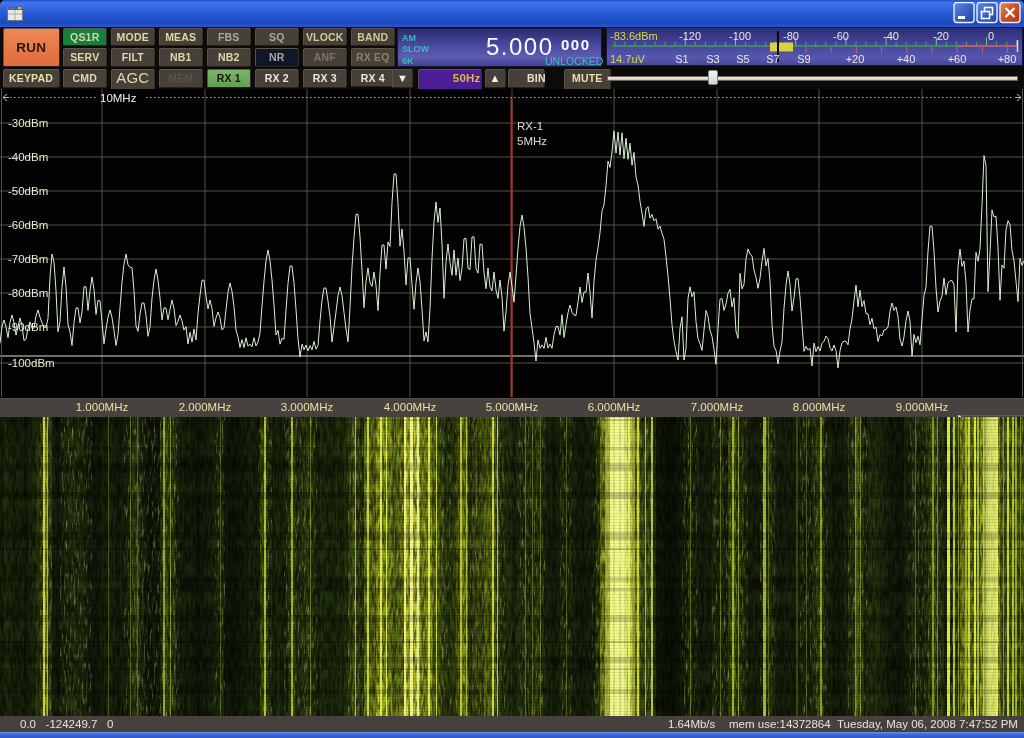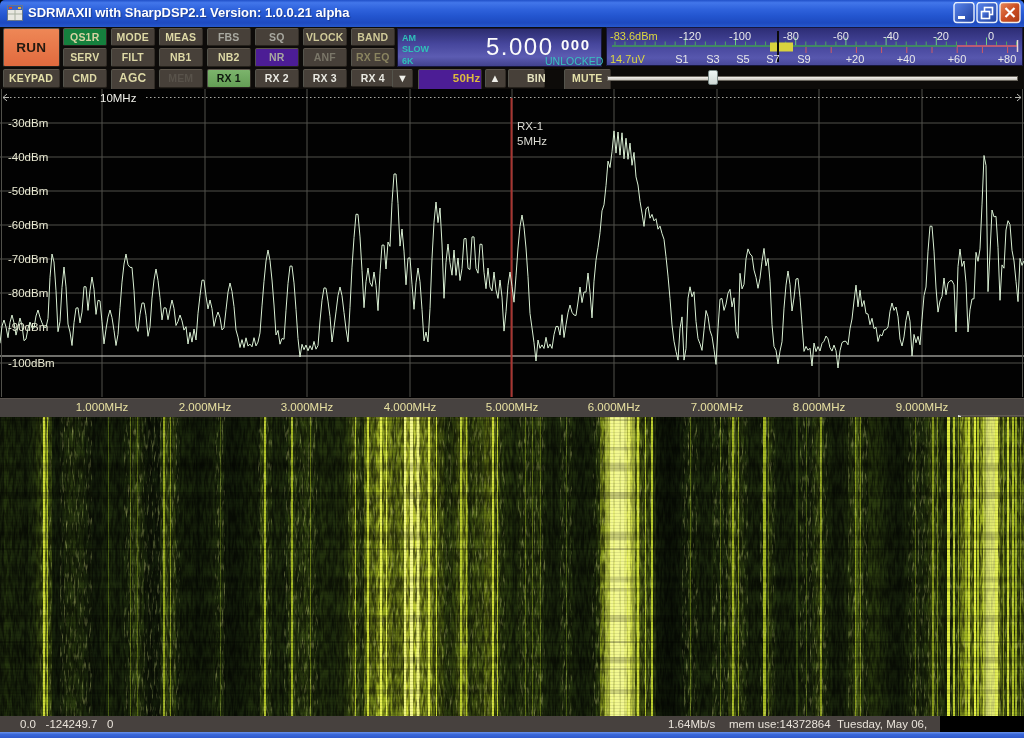--- a/index.html
+++ b/index.html
@@ -7,21 +7,20 @@
 <body>
 <div style="position:absolute;left:0;top:0;width:1024px;height:27px;background:linear-gradient(180deg,#2050c8 0%,#4276ea 10%,#2e62dc 35%,#2355cf 60%,#1d4ac0 85%,#2858cc 100%);border-radius:5px 5px 0 0">
 <svg width="16" height="16" style="position:absolute;left:7px;top:5px">
 <rect x="0.5" y="0.5" width="15" height="15" fill="#e8e8e0" stroke="#68788c"></rect>
 <rect x="1" y="1" width="14" height="4" fill="#3a62c8"></rect>
 <rect x="2" y="2" width="3" height="2" fill="#d84828"></rect>
 <rect x="11" y="2" width="3" height="2" fill="#e8b830"></rect>
 <line x1="1" y1="9" x2="15" y2="9" stroke="#a8b0a0"></line>
 <line x1="8" y1="5" x2="8" y2="15" stroke="#a8b0a0"></line>
 </svg>
-<div style="position:absolute;left:28px;top:5px;font-size:13px;font-weight:bold;color:#ffffff;text-shadow:1px 1px 1px #1a3a90">SDRMAXII with SharpDSP2.1 Version: 1.0.0.21 alpha</div>
 <svg width="70" height="22" style="position:absolute;left:953px;top:2px">
 <defs>
         <linearGradient id="bg1" x1="0" y1="0" x2="1" y2="1">
 <stop offset="0" stop-color="#5a86ec"></stop>
           <stop offset="1" stop-color="#1e3e9e"></stop>
         </linearGradient>
 <linearGradient id="bg2" x1="0" y1="0" x2="1" y2="1">
 <stop offset="0" stop-color="#e88a5a"></stop>
           <stop offset="0.5" stop-color="#cc4e22"></stop>
           <stop offset="1" stop-color="#aa3a16"></stop>
@@ -41,25 +40,25 @@
 <div style="position:absolute;left:110.5px;top:27.5px;width:44.5px;height:18.8px;background:#474039;border-radius:2px;border-top:1px solid #5d564c;border-left:1px solid #54544c;border-bottom:1px solid #26221c;border-right:1px solid #312c26;box-sizing:border-box;color:#ded9a6;font-size:10.5px;font-weight:bold;letter-spacing:0.2px;text-align:center;line-height:16.8px;">MODE</div>
 <div style="position:absolute;left:158.5px;top:27.5px;width:44.5px;height:18.8px;background:#474039;border-radius:2px;border-top:1px solid #5d564c;border-left:1px solid #54544c;border-bottom:1px solid #26221c;border-right:1px solid #312c26;box-sizing:border-box;color:#ded9a6;font-size:10.5px;font-weight:bold;letter-spacing:0.2px;text-align:center;line-height:16.8px;">MEAS</div>
 <div style="position:absolute;left:206.5px;top:27.5px;width:44.5px;height:18.8px;background:#474039;border-radius:2px;border-top:1px solid #5d564c;border-left:1px solid #54544c;border-bottom:1px solid #26221c;border-right:1px solid #312c26;box-sizing:border-box;color:#a8a8a0;font-size:10.5px;font-weight:bold;letter-spacing:0.2px;text-align:center;line-height:16.8px;">FBS</div>
 <div style="position:absolute;left:254.5px;top:27.5px;width:44.5px;height:18.8px;background:#474039;border-radius:2px;border-top:1px solid #5d564c;border-left:1px solid #54544c;border-bottom:1px solid #26221c;border-right:1px solid #312c26;box-sizing:border-box;color:#a8a8a0;font-size:10.5px;font-weight:bold;letter-spacing:0.2px;text-align:center;line-height:16.8px;">SQ</div>
 <div style="position:absolute;left:302.5px;top:27.5px;width:44.5px;height:18.8px;background:#474039;border-radius:2px;border-top:1px solid #5d564c;border-left:1px solid #54544c;border-bottom:1px solid #26221c;border-right:1px solid #312c26;box-sizing:border-box;color:#cfc998;font-size:10.5px;font-weight:bold;letter-spacing:0.2px;text-align:center;line-height:16.8px;">VLOCK</div>
 <div style="position:absolute;left:350.5px;top:27.5px;width:44.5px;height:18.8px;background:#474039;border-radius:2px;border-top:1px solid #5d564c;border-left:1px solid #54544c;border-bottom:1px solid #26221c;border-right:1px solid #312c26;box-sizing:border-box;color:#cfc998;font-size:10.5px;font-weight:bold;letter-spacing:0.2px;text-align:center;line-height:16.8px;">BAND</div>
 <div style="position:absolute;left:62.5px;top:48.3px;width:44.5px;height:18.8px;background:#474039;border-radius:2px;border-top:1px solid #5d564c;border-left:1px solid #54544c;border-bottom:1px solid #26221c;border-right:1px solid #312c26;box-sizing:border-box;color:#ded9a6;font-size:10.5px;font-weight:bold;letter-spacing:0.2px;text-align:center;line-height:16.8px;">SERV</div>
 <div style="position:absolute;left:110.5px;top:48.3px;width:44.5px;height:18.8px;background:#474039;border-radius:2px;border-top:1px solid #5d564c;border-left:1px solid #54544c;border-bottom:1px solid #26221c;border-right:1px solid #312c26;box-sizing:border-box;color:#ded9a6;font-size:10.5px;font-weight:bold;letter-spacing:0.2px;text-align:center;line-height:16.8px;">FILT</div>
 <div style="position:absolute;left:158.5px;top:48.3px;width:44.5px;height:18.8px;background:#474039;border-radius:2px;border-top:1px solid #5d564c;border-left:1px solid #54544c;border-bottom:1px solid #26221c;border-right:1px solid #312c26;box-sizing:border-box;color:#ded9a6;font-size:10.5px;font-weight:bold;letter-spacing:0.2px;text-align:center;line-height:16.8px;">NB1</div>
 <div style="position:absolute;left:206.5px;top:48.3px;width:44.5px;height:18.8px;background:#474039;border-radius:2px;border-top:1px solid #5d564c;border-left:1px solid #54544c;border-bottom:1px solid #26221c;border-right:1px solid #312c26;box-sizing:border-box;color:#ded9a6;font-size:10.5px;font-weight:bold;letter-spacing:0.2px;text-align:center;line-height:16.8px;">NB2</div>
-<div style="position:absolute;left:254.5px;top:48.3px;width:44.5px;height:18.8px;background:#4c1d95;border-radius:2px;border-top:1px solid #5d564c;border-left:1px solid #54544c;border-bottom:1px solid #26221c;border-right:1px solid #312c26;box-sizing:border-box;color:#a8a8a0;font-size:10.5px;font-weight:bold;letter-spacing:0.2px;text-align:center;line-height:16.8px;">NR</div>
+<div style="position:absolute;left:254.5px;top:48.3px;width:44.5px;height:18.8px;background:#0f172a;border-radius:2px;border-top:1px solid #5d564c;border-left:1px solid #54544c;border-bottom:1px solid #26221c;border-right:1px solid #312c26;box-sizing:border-box;color:#a8a8a0;font-size:10.5px;font-weight:bold;letter-spacing:0.2px;text-align:center;line-height:16.8px;">NR</div>
 <div style="position:absolute;left:302.5px;top:48.3px;width:44.5px;height:18.8px;background:#474039;border-radius:2px;border-top:1px solid #5d564c;border-left:1px solid #54544c;border-bottom:1px solid #26221c;border-right:1px solid #312c26;box-sizing:border-box;color:#7a7668;font-size:10.5px;font-weight:bold;letter-spacing:0.2px;text-align:center;line-height:16.8px;">ANF</div>
 <div style="position:absolute;left:350.5px;top:48.3px;width:44.5px;height:18.8px;background:#474039;border-radius:2px;border-top:1px solid #5d564c;border-left:1px solid #54544c;border-bottom:1px solid #26221c;border-right:1px solid #312c26;box-sizing:border-box;color:#8a8460;font-size:10.5px;font-weight:bold;letter-spacing:0.2px;text-align:center;line-height:16.8px;">RX EQ</div>
 <div style="position:absolute;left:62.5px;top:69.2px;width:44.5px;height:18.8px;background:#474039;border-radius:2px;border-top:1px solid #5d564c;border-left:1px solid #54544c;border-bottom:1px solid #26221c;border-right:1px solid #312c26;box-sizing:border-box;color:#ded9a6;font-size:10.5px;font-weight:bold;letter-spacing:0.2px;text-align:center;line-height:16.8px;">CMD</div>
-<div style="position:absolute;left:110.5px;top:69.2px;width:44.5px;height:23px;background:#474039;border-radius:2px;border-top:1px solid #5d564c;border-left:1px solid #54544c;border-bottom:1px solid #26221c;border-right:1px solid #312c26;box-sizing:border-box;color:#ded9a6;font-size:12px;font-weight:bold;letter-spacing:0.2px;text-align:center;line-height:16.8px;">AGC</div>
+<div style="position:absolute;left:110.5px;top:69.2px;width:44.5px;height:23px;background:#474039;border-radius:2px;border-top:1px solid #5d564c;border-left:1px solid #54544c;border-bottom:1px solid #26221c;border-right:1px solid #312c26;box-sizing:border-box;color:#ded9a6;font-size:15px;font-weight:normal;letter-spacing:0.2px;text-align:center;line-height:16.8px;">AGC</div>
 <div style="position:absolute;left:158.5px;top:69.2px;width:44.5px;height:18.8px;background:#474039;border-radius:2px;border-top:1px solid #5d564c;border-left:1px solid #54544c;border-bottom:1px solid #26221c;border-right:1px solid #312c26;box-sizing:border-box;color:#58524a;font-size:10.5px;font-weight:bold;letter-spacing:0.2px;text-align:center;line-height:16.8px;">MEM</div>
 <div style="position:absolute;left:206.5px;top:69.2px;width:44.5px;height:18.8px;background:linear-gradient(180deg,#7cb46c,#649e55);border-radius:2px;border-top:1px solid #5d564c;border-left:1px solid #54544c;border-bottom:1px solid #26221c;border-right:1px solid #312c26;box-sizing:border-box;color:#0e180e;font-size:10.5px;font-weight:bold;letter-spacing:0.2px;text-align:center;line-height:16.8px;">RX 1</div>
 <div style="position:absolute;left:254.5px;top:69.2px;width:44.5px;height:18.8px;background:#474039;border-radius:2px;border-top:1px solid #5d564c;border-left:1px solid #54544c;border-bottom:1px solid #26221c;border-right:1px solid #312c26;box-sizing:border-box;color:#e9e9e2;font-size:10.5px;font-weight:bold;letter-spacing:0.2px;text-align:center;line-height:16.8px;">RX 2</div>
 <div style="position:absolute;left:302.5px;top:69.2px;width:44.5px;height:18.8px;background:#474039;border-radius:2px;border-top:1px solid #5d564c;border-left:1px solid #54544c;border-bottom:1px solid #26221c;border-right:1px solid #312c26;box-sizing:border-box;color:#e9e9e2;font-size:10.5px;font-weight:bold;letter-spacing:0.2px;text-align:center;line-height:16.8px;">RX 3</div>
 <div style="position:absolute;left:350.5px;top:69.2px;width:44.5px;height:18px;background:#474039;border-radius:2px;border-top:1px solid #5d564c;border-left:1px solid #54544c;border-bottom:1px solid #26221c;border-right:1px solid #312c26;box-sizing:border-box;color:#e9e9e2;font-size:10.5px;font-weight:bold;letter-spacing:0.2px;text-align:center;line-height:16.8px;">RX 4</div>
 <div style="position:absolute;left:3px;top:27.5px;width:56.5px;height:39.5px;background:linear-gradient(180deg,#ee8756,#e16a3e);border-radius:2px;border-top:1px solid #5d564c;border-left:1px solid #54544c;border-bottom:1px solid #26221c;border-right:1px solid #312c26;box-sizing:border-box;color:#251a10;font-size:13.5px;font-weight:bold;letter-spacing:0.2px;text-align:center;line-height:37.5px;">RUN</div>
 <div style="position:absolute;left:2.5px;top:69.2px;width:57px;height:18.8px;background:#474039;border-radius:2px;border-top:1px solid #5d564c;border-left:1px solid #54544c;border-bottom:1px solid #26221c;border-right:1px solid #312c26;box-sizing:border-box;color:#e4e0a8;font-size:10.5px;font-weight:bold;letter-spacing:0.2px;text-align:center;line-height:16.8px;">KEYPAD</div>
 <div style="position:absolute;left:392px;top:69.2px;width:21px;height:18.8px;background:#474039;border-radius:2px;border-top:1px solid #5d564c;border-left:1px solid #54544c;border-bottom:1px solid #26221c;border-right:1px solid #312c26;box-sizing:border-box;color:#f0f0ea;font-size:10.5px;font-weight:bold;letter-spacing:0.2px;text-align:center;line-height:16.8px;"><span style="font-size:11px">▼</span></div>
 <div style="position:absolute;left:417.5px;top:69.2px;width:64px;height:23px;background:#4c1d95;border-radius:2px;border-top:1px solid #5d564c;border-left:1px solid #54544c;border-bottom:1px solid #26221c;border-right:1px solid #312c26;box-sizing:border-box;color:#ddb93f;font-size:11.5px;font-weight:bold;letter-spacing:0.2px;text-align:right;line-height:16.8px;">50Hz</div>
 <div style="position:absolute;left:484.5px;top:69.2px;width:21px;height:18.8px;background:#474039;border-radius:2px;border-top:1px solid #5d564c;border-left:1px solid #54544c;border-bottom:1px solid #26221c;border-right:1px solid #312c26;box-sizing:border-box;color:#f0f0ea;font-size:10.5px;font-weight:bold;letter-spacing:0.2px;text-align:center;line-height:16.8px;"><span style="font-size:11px">▲</span></div>
@@ -584,18 +583,18 @@
     <rect x="0" y="131" width="1024" height="2" fill="black" opacity="0.2"></rect>
     <rect x="0" y="160" width="1024" height="5" fill="black" opacity="0.14"></rect>
     <rect x="0" y="171" width="1024" height="3" fill="black" opacity="0.15"></rect>
     <rect x="0" y="198" width="1024" height="7" fill="black" opacity="0.16"></rect>
     <rect x="0" y="224" width="1024" height="2" fill="black" opacity="0.22"></rect>
     <rect x="0" y="240" width="1024" height="6" fill="black" opacity="0.18"></rect>
     <rect x="0" y="251" width="1024" height="2" fill="black" opacity="0.15"></rect>
     <rect x="0" y="272" width="1024" height="5" fill="black" opacity="0.14"></rect>
 </svg>
 <div style="position:absolute;left:0;top:417px;width:1024px;height:299px;background:repeating-linear-gradient(180deg,rgba(0,0,0,0.09) 0px,rgba(0,0,0,0.09) 1px,rgba(0,0,0,0) 1px,rgba(0,0,0,0) 3px)"></div>
-<div style="position:absolute;left:0;top:716px;width:940px;height:16px;background:#45403d;background:#47413e;color:#e9e3da;font-size:11.5px">
+<div style="position:absolute;left:0;top:716px;width:1024px;height:16px;background:#45403d;background:#47413e;color:#e9e3da;font-size:11.5px">
 <div style="position:absolute;left:20px;top:2px">0.0&nbsp;&nbsp;&nbsp;-124249.7&nbsp;&nbsp;&nbsp;0</div>
 <div style="position:absolute;left:668px;top:2px">1.64Mb/s</div>
 <div style="position:absolute;left:729px;top:2px">mem use:14372864</div>
 <div style="position:absolute;left:837px;top:2px">Tuesday, May 06, 2008 7:47:52 PM</div>
 </div>
 <div style="position:absolute;left:0;top:732px;width:1024px;height:6px;background:linear-gradient(180deg,#6a92ec 0%,#3a68d8 40%,#2e58cc 100%)"></div>
 </body></html>

